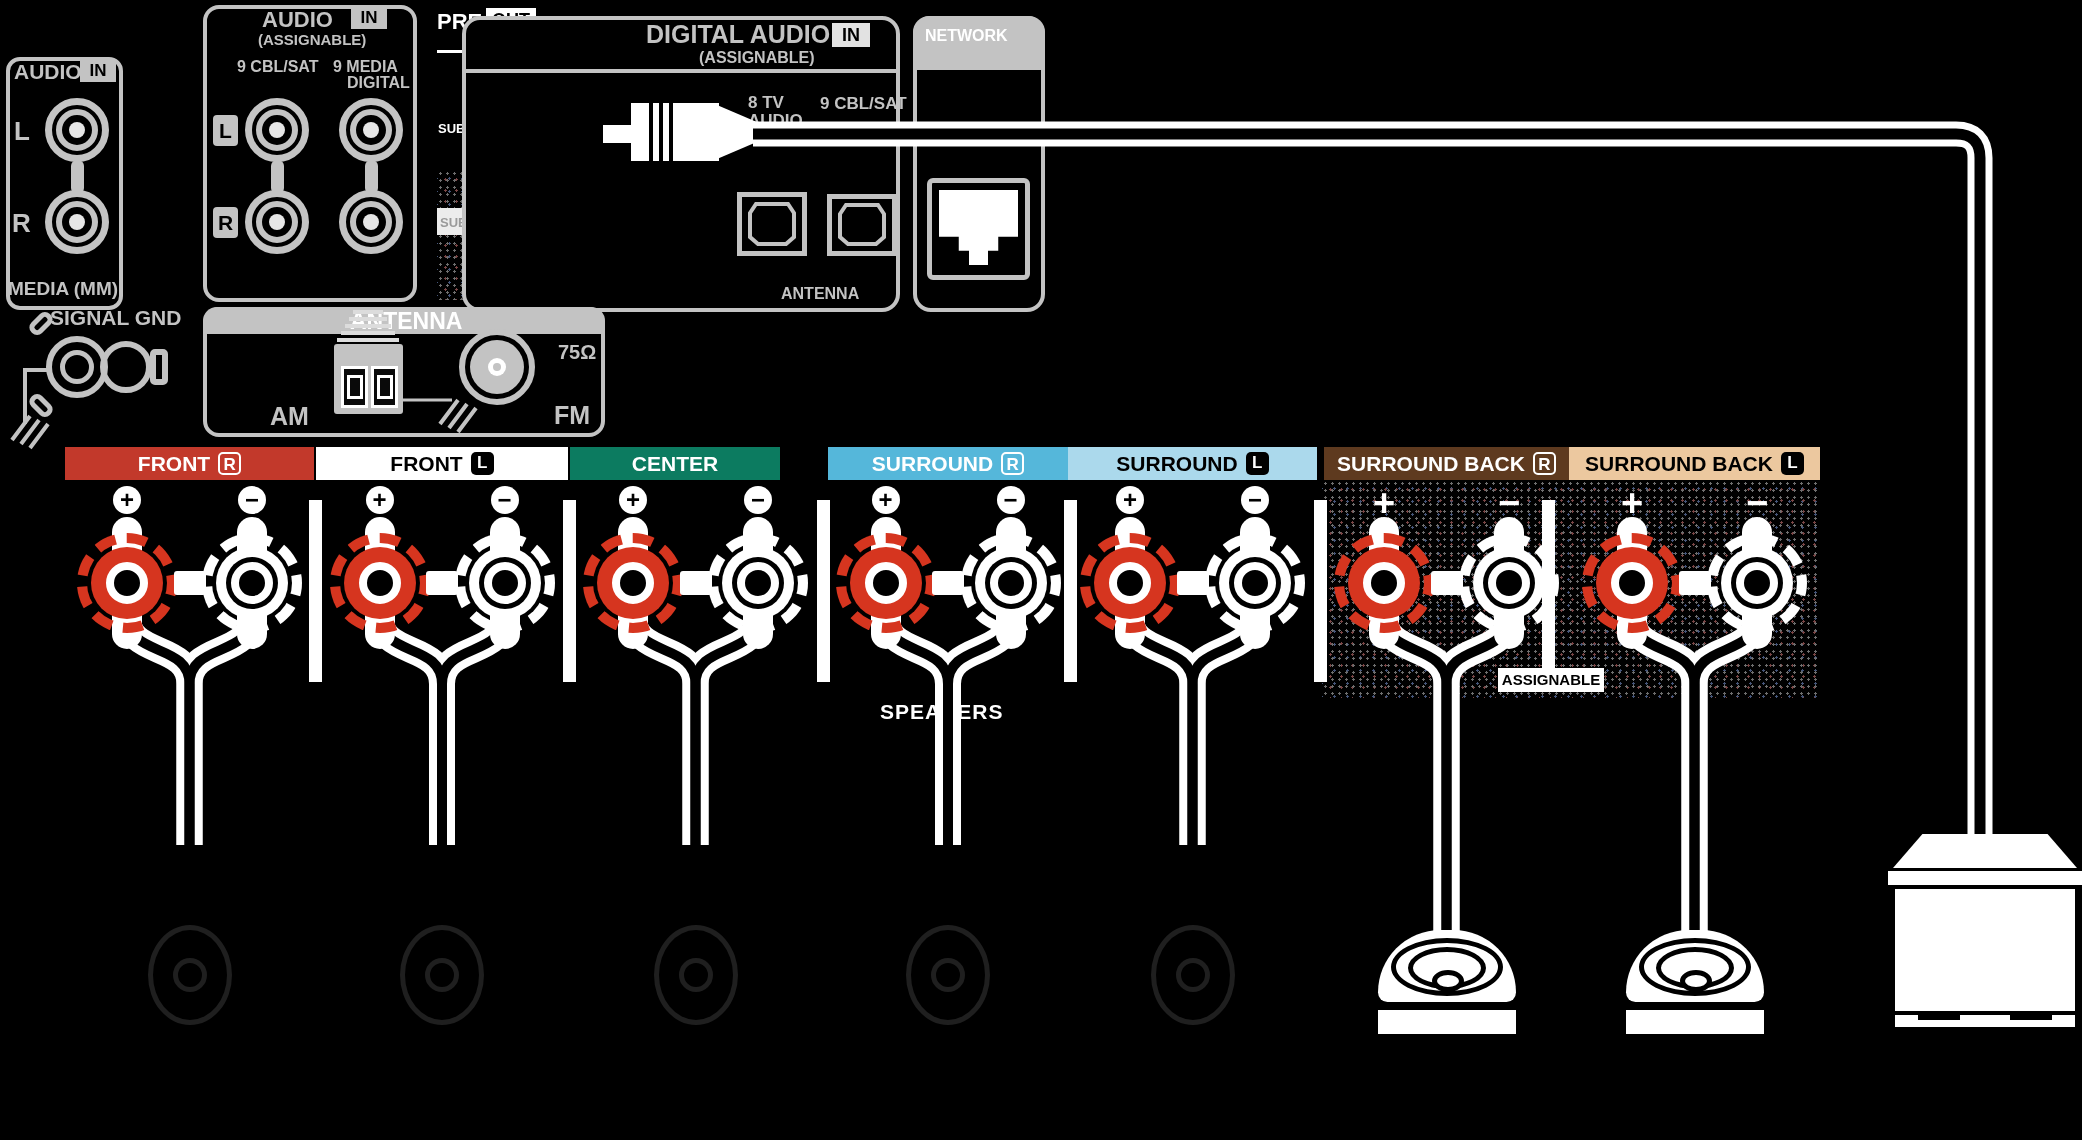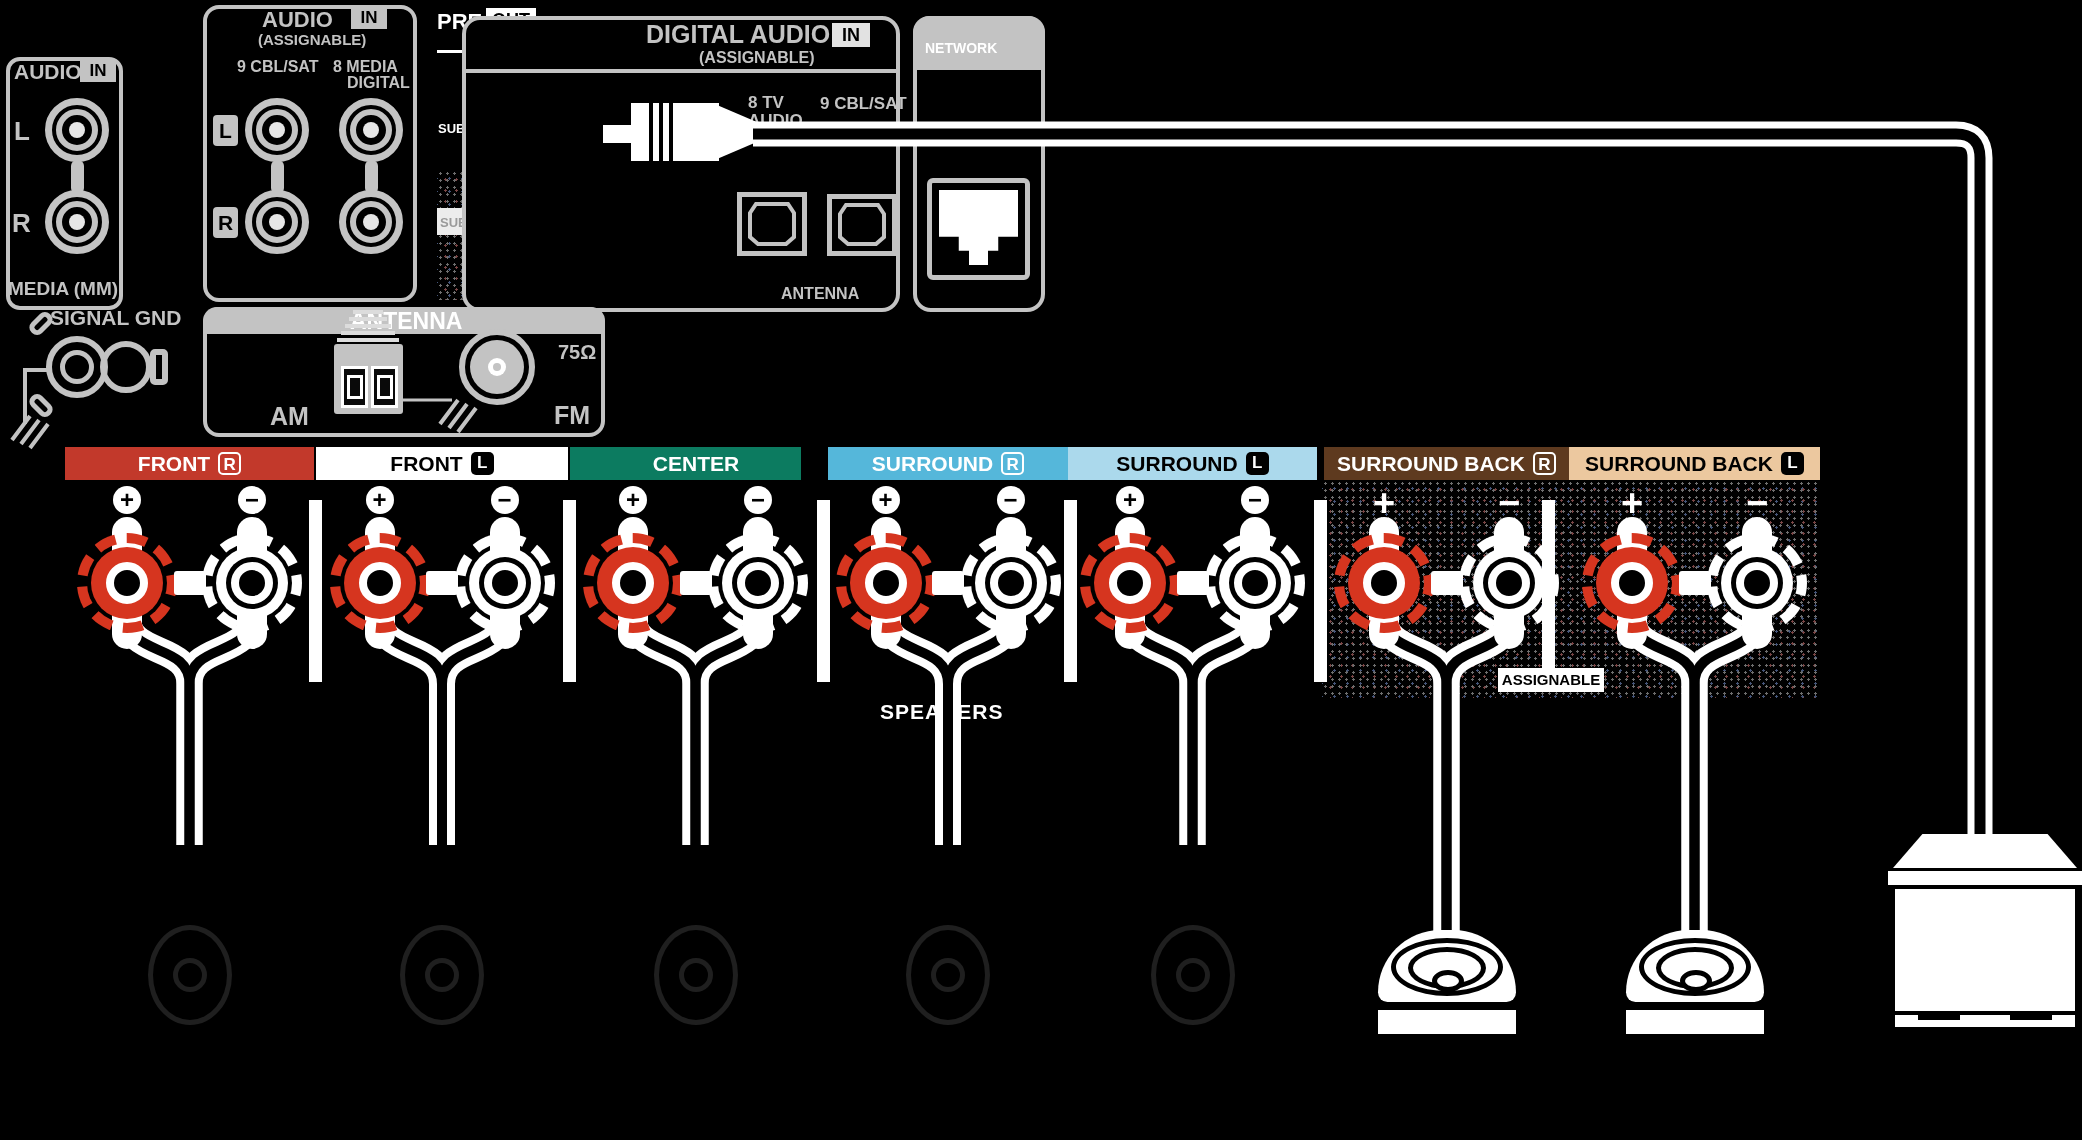--- a/index.html
+++ b/index.html
@@ -63,21 +63,21 @@
   <div class="abs" style="left:28px;top:316px;width:26px;height:15px;border:5px solid #c3c3c3;border-radius:7px;transform:rotate(-45deg);box-sizing:border-box;"></div>
   <div class="abs" style="left:28px;top:398px;width:26px;height:15px;border:5px solid #c3c3c3;border-radius:7px;transform:rotate(45deg);box-sizing:border-box;"></div>
   <div class="ring" style="left:100px;top:341px;width:52px;height:52px;border:6px solid #c3c3c3;"></div>
   <div class="abs" style="left:150px;top:349px;width:18px;height:36px;border:6px solid #c3c3c3;border-radius:5px;box-sizing:border-box;"></div>
 
   <div class="box" style="left:203px;top:5px;width:214px;height:297px;"></div>
   <div class="gtxt" style="left:262px;top:7px;font-size:22px;">AUDIO</div>
   <div class="inbadge" style="left:351px;top:7px;width:36px;height:22px;font-size:17px;line-height:22px;">IN</div>
   <div class="gtxt" style="left:258px;top:31px;font-size:15px;">(ASSIGNABLE)</div>
   <div class="gtxt" style="left:237px;top:58px;font-size:16px;">9 CBL/SAT</div>
-  <div class="gtxt" style="left:333px;top:58px;font-size:16px;">8 MEDIA</div>
+  <div class="gtxt" style="left:333px;top:58px;font-size:16px;">9 MEDIA</div>
   <div class="gtxt" style="left:347px;top:74px;font-size:16px;">DIGITAL</div>
   <div class="inbadge" style="left:213px;top:115px;width:25px;height:31px;font-size:21px;line-height:31px;border-radius:4px;">L</div>
   <div class="inbadge" style="left:213px;top:207px;width:25px;height:31px;font-size:21px;line-height:31px;border-radius:4px;">R</div>
 
   <div class="wtxt" style="left:437px;top:9px;font-size:22px;">PRE</div>
   <div class="abs" style="left:486px;top:8px;width:50px;height:24px;background:#fff;color:#000;font-weight:bold;font-size:18px;line-height:24px;text-align:center;">OUT</div>
   <div class="abs" style="left:437px;top:50px;width:168px;height:3px;background:#fff;"></div>
   <div class="wtxt" style="left:438px;top:121px;font-size:13px;">SUBWOOFER 1</div>
   <div class="dither" style="left:437px;top:170px;width:88px;height:130px;"></div>
   <div class="abs" style="left:437px;top:208px;width:88px;height:27px;background:#ececec;"></div>
@@ -106,21 +106,21 @@
   </div>
   <div class="optport" style="left:827px;top:194px;width:70px;height:62px;">
     <svg width="60" height="52" viewBox="0 0 60 52">
         <polygon points="14,6 46,6 52,15 52,38 44,45 16,45 8,38 8,15" fill="none" stroke="#c3c3c3" stroke-width="4"></polygon>
       </svg>
   </div>
   <div class="gtxt" style="left:781px;top:285px;font-size:16px;">ANTENNA</div>
 
   <div class="box" style="left:913px;top:16px;width:132px;height:296px;border-radius:18px;"></div>
   <div class="abs" style="left:913px;top:16px;width:132px;height:54px;background:#c3c3c3;border-radius:16px 16px 0 0;"></div>
-  <div class="wtxt" style="left:925px;top:40px;font-size:14px;">NETWORK</div>
+  <div class="wtxt" style="left:925px;top:27px;font-size:16px;">NETWORK</div>
   <div class="abs" style="left:927px;top:178px;width:103px;height:102px;border:5px solid #c3c3c3;border-radius:6px;box-sizing:border-box;"></div>
   <div class="abs" style="left:939px;top:190px;width:79px;height:78px;background:#fff;
        clip-path:polygon(0 0,100% 0,100% 60%,75% 60%,75% 78%,62% 78%,62% 96%,38% 96%,38% 78%,25% 78%,25% 60%,0 60%);"></div>
 
   <div class="box" style="left:203px;top:307px;width:402px;height:130px;"></div>
   <div class="abs" style="left:203px;top:307px;width:402px;height:27px;background:#c3c3c3;border-radius:14px 14px 0 0;"></div>
   <div class="wtxt" style="left:350px;top:308px;font-size:23px;">ANTENNA</div>
 
   <div class="abs" style="left:353px;top:310px;width:30px;height:4px;background:#dcdcdc;"></div>
   <div class="abs" style="left:349px;top:317px;width:38px;height:4px;background:#dcdcdc;"></div>
@@ -155,21 +155,21 @@
   <div class="wtxt" style="left:880px;top:700px;font-size:21px;letter-spacing:1px;">SPEAKERS</div>
   <div id="bars">
       <div class="bar" style="left: 65px; width: 249px; background: rgb(194, 57, 43); color: rgb(255, 255, 255);">
         <span>FRONT</span>
         <span class="chbadge outline">R</span>
       </div>
       <div class="bar" style="left: 316px; width: 252px; background: rgb(255, 255, 255); color: rgb(0, 0, 0);">
         <span>FRONT</span>
         <span class="chbadge fill">L</span>
       </div>
-      <div class="bar" style="left: 570px; width: 210px; background: rgb(12, 123, 96); color: rgb(255, 255, 255); padding-left: 21px;">
+      <div class="bar" style="left: 570px; width: 210px; background: rgb(12, 123, 96); color: rgb(255, 255, 255);">
         <span>CENTER</span>
       </div>
       <div class="bar" style="left: 828px; width: 240px; background: rgb(85, 183, 218); color: rgb(255, 255, 255);">
         <span>SURROUND</span>
         <span class="chbadge outline">R</span>
       </div>
       <div class="bar" style="left: 1068px; width: 249px; background: rgb(171, 217, 236); color: rgb(0, 0, 0);">
         <span>SURROUND</span>
         <span class="chbadge fill">L</span>
       </div>

